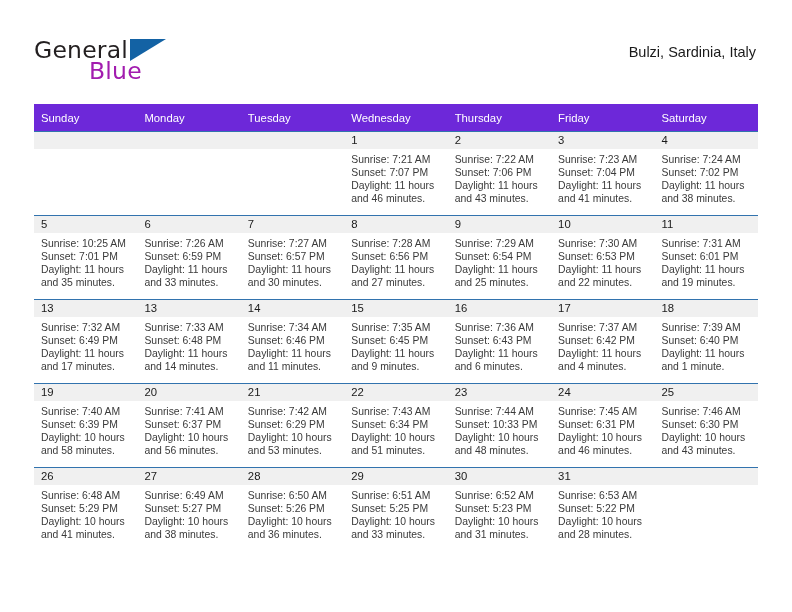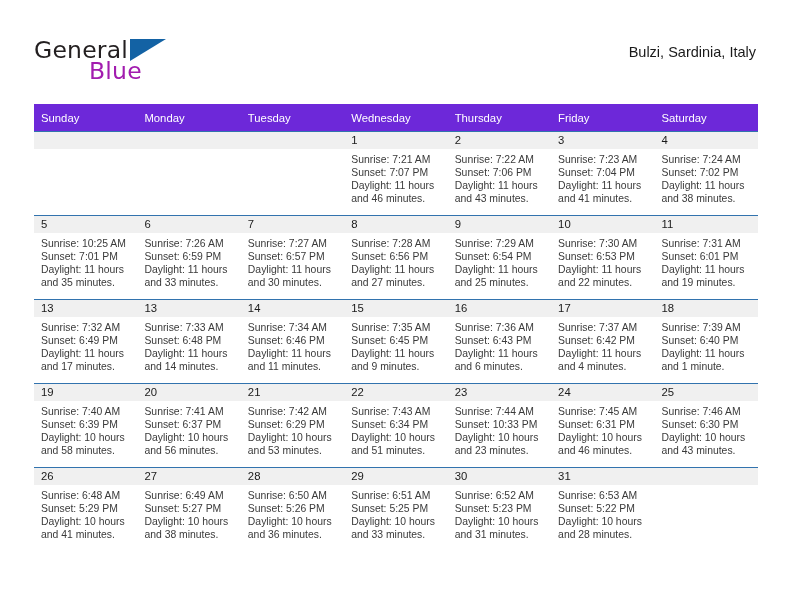--- a/index.html
+++ b/index.html
@@ -386,21 +386,21 @@
               <div>Daylight: 10 hours</div>
               <div>and 51 minutes.</div>
             </div>
           </td>
           <td>
             <div class="daynum-band">23</div>
             <div class="cell-body">
               <div>Sunrise: 7:44 AM</div>
               <div>Sunset: 10:33 PM</div>
               <div>Daylight: 10 hours</div>
-              <div>and 23 minutes.</div>
+              <div>and 48 minutes.</div>
             </div>
           </td>
           <td>
             <div class="daynum-band">24</div>
             <div class="cell-body">
               <div>Sunrise: 7:45 AM</div>
               <div>Sunset: 6:31 PM</div>
               <div>Daylight: 10 hours</div>
               <div>and 46 minutes.</div>
             </div>

